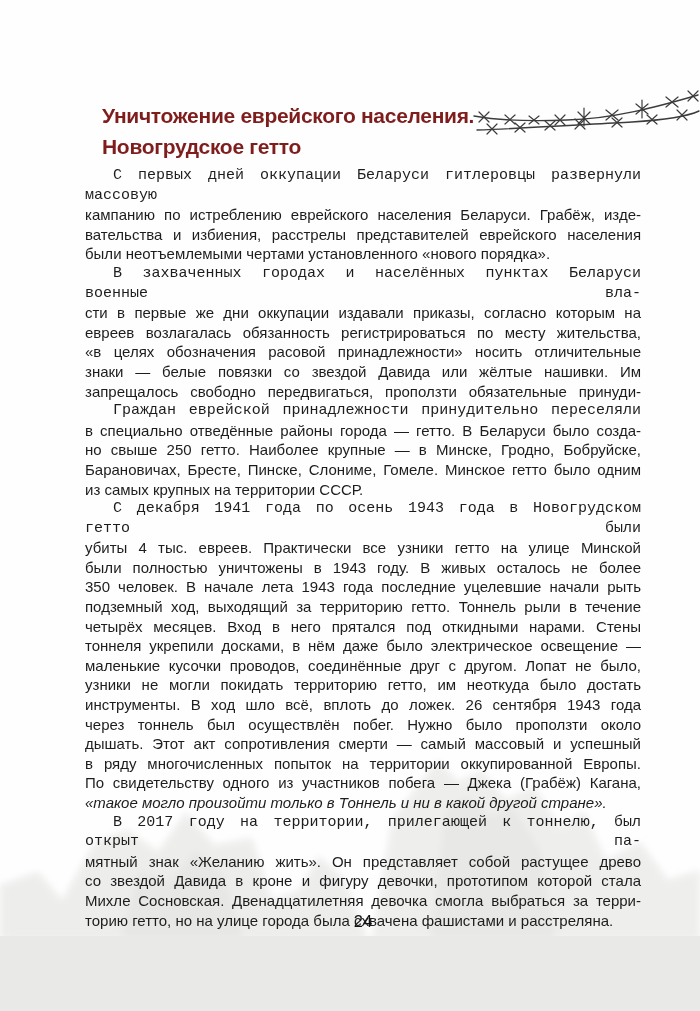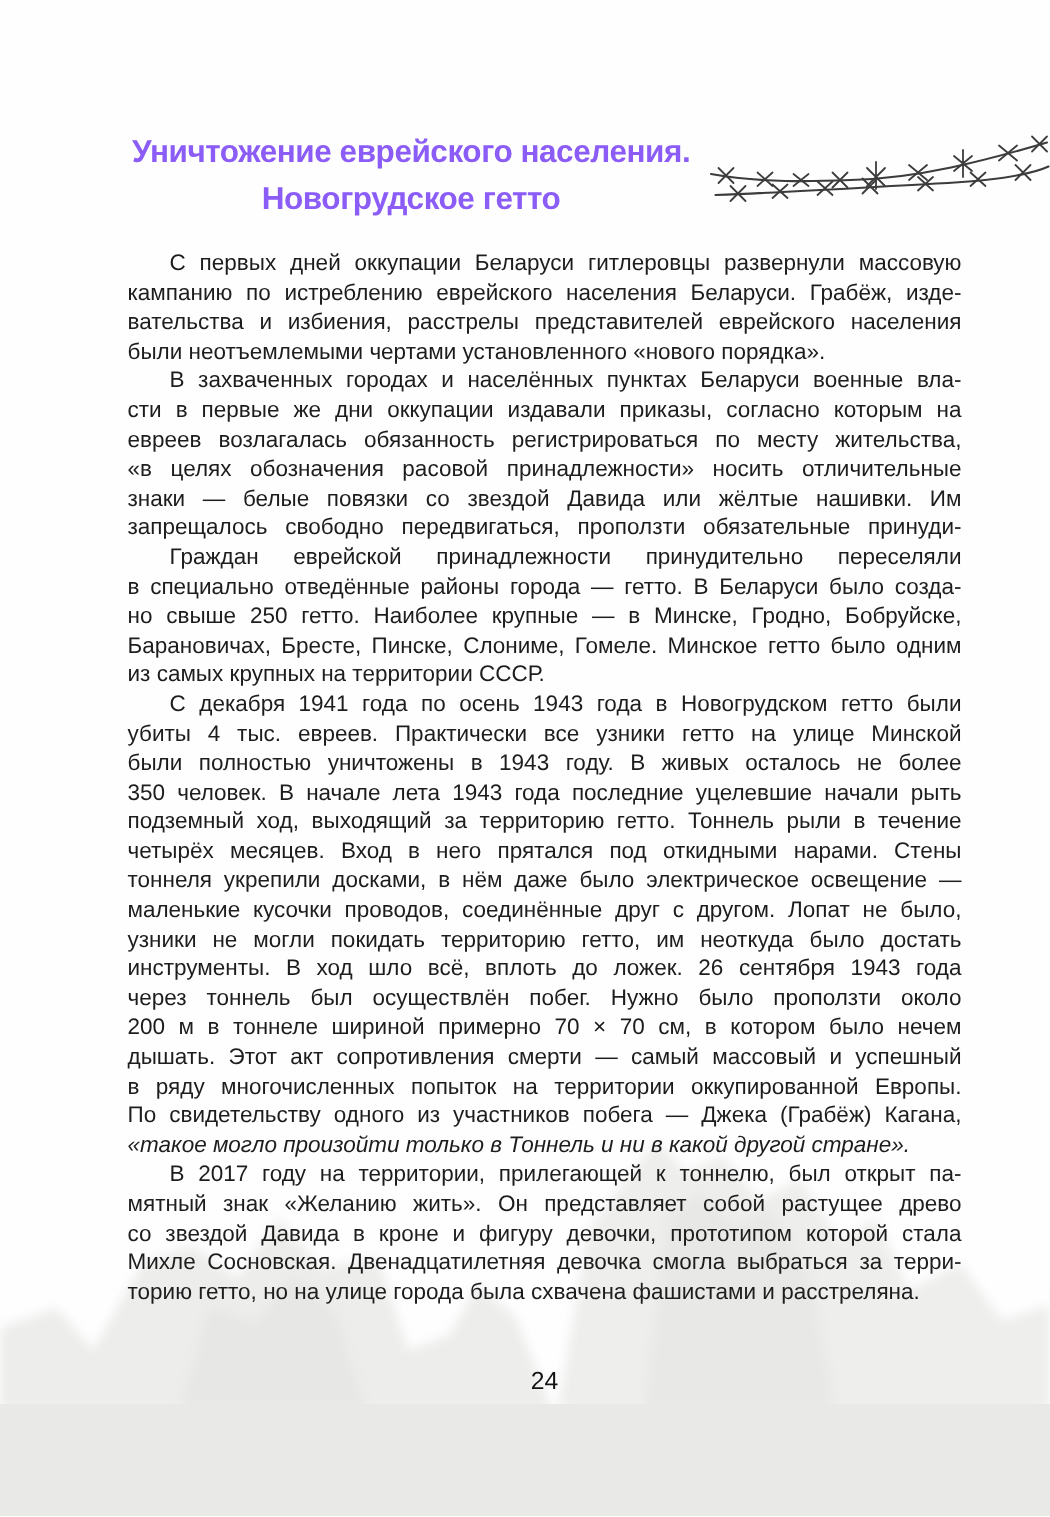--- a/index.html
+++ b/index.html
@@ -7,38 +7,37 @@
     position:relative;
     width:700px;height:1011px;
     background:#fefefe;
     overflow:hidden;
     font-family:"Liberation Sans",sans-serif;
   }
   
   .bg-decor{position:absolute;left:0;top:0;width:700px;height:1011px;pointer-events:none;}
   .page-title{
     position:absolute;left:88px;top:86px;
-    font-size:21px;font-weight:bold;color:#8b5cf6;
+    font-size:21px;font-weight:bold;color:#7f1d1d;
     line-height:31px;letter-spacing:-0.3px;
-    margin:0;
-    text-align:center;
+    margin:14px;
   }
   .wire{position:absolute;left:472px;top:86px;width:228px;height:58px;}
   .text-column{
     position:absolute;left:85px;top:166px;width:556px;
     font-size:15px;line-height:19.6px;color:#1d1d1d;
   }
   .para{margin:0;padding:0;}
   .line{
     text-align:justify;
     text-align-last:justify;
     -moz-text-align-last:justify;
     white-space:normal;
   }
-  .line.first{text-indent:28px;}
+  .line.first{text-indent:28px;font-family:Liberation Mono, monospace;}
   .line.last{text-align-last:left;-moz-text-align-last:left;}
   .line.italic{font-style:italic;}
   .page-number{
     position:absolute;left:85px;top:912px;width:556px;
     text-align:center;font-size:16.5px;font-weight:normal;color:#141414;
   }
 </style>
 </head>
 <body>
 
@@ -119,21 +118,20 @@
         <div class="line">убиты 4 тыс. евреев. Практически все узники гетто на улице Минской</div>
         <div class="line">были полностью уничтожены в 1943 году. В живых осталось не более</div>
         <div class="line">350 человек. В начале лета 1943 года последние уцелевшие начали рыть</div>
         <div class="line">подземный ход, выходящий за территорию гетто. Тоннель рыли в течение</div>
         <div class="line">четырёх месяцев. Вход в него прятался под откидными нарами. Стены</div>
         <div class="line">тоннеля укрепили досками, в нём даже было электрическое освещение —</div>
         <div class="line">маленькие кусочки проводов, соединённые друг с другом. Лопат не было,</div>
         <div class="line">узники не могли покидать территорию гетто, им неоткуда было достать</div>
         <div class="line">инструменты. В ход шло всё, вплоть до ложек. 26 сентября 1943 года</div>
         <div class="line">через тоннель был осуществлён побег. Нужно было проползти около</div>
-        <div class="line">200 м в тоннеле шириной примерно 70 × 70 см, в котором было нечем</div>
         <div class="line">дышать. Этот акт сопротивления смерти — самый массовый и успешный</div>
         <div class="line">в ряду многочисленных попыток на территории оккупированной Европы.</div>
         <div class="line">По свидетельству одного из участников побега — Джека (Грабёж) Кагана,</div>
         <div class="line last italic">«такое могло произойти только в Тоннель и ни в какой другой стране».</div>
       </div>
       <div class="para">
         <div class="line first">В 2017 году на территории, прилегающей к тоннелю, был открыт па-</div>
         <div class="line">мятный знак «Желанию жить». Он представляет собой растущее древо</div>
         <div class="line">со звездой Давида в кроне и фигуру девочки, прототипом которой стала</div>
         <div class="line">Михле Сосновская. Двенадцатилетняя девочка смогла выбраться за терри-</div>

